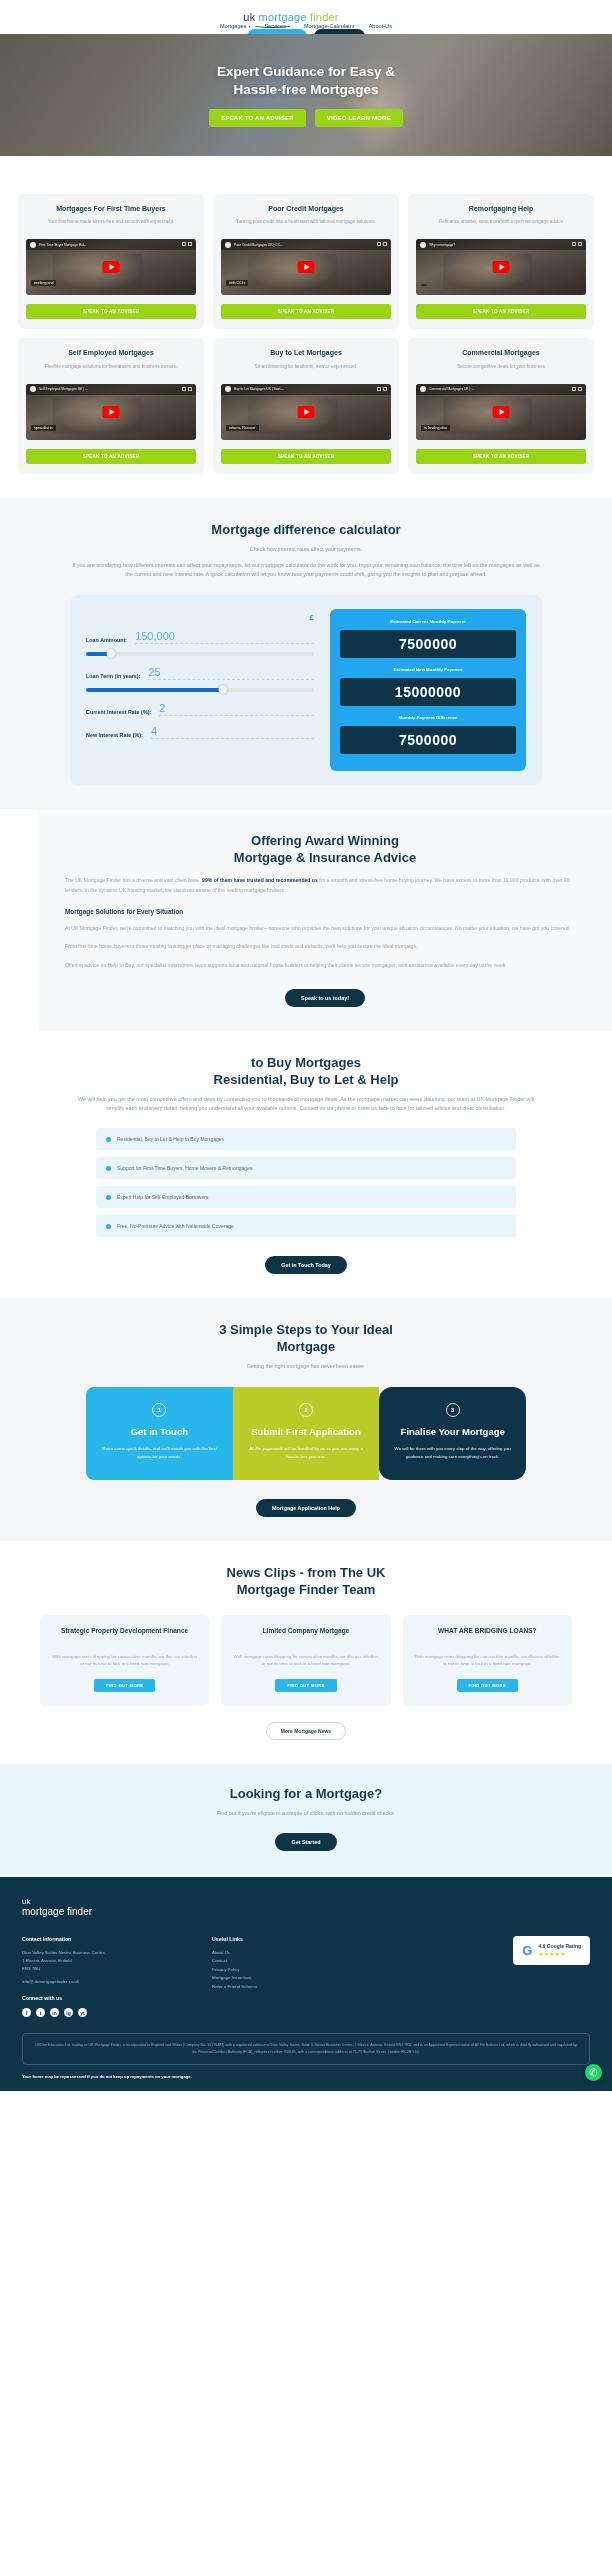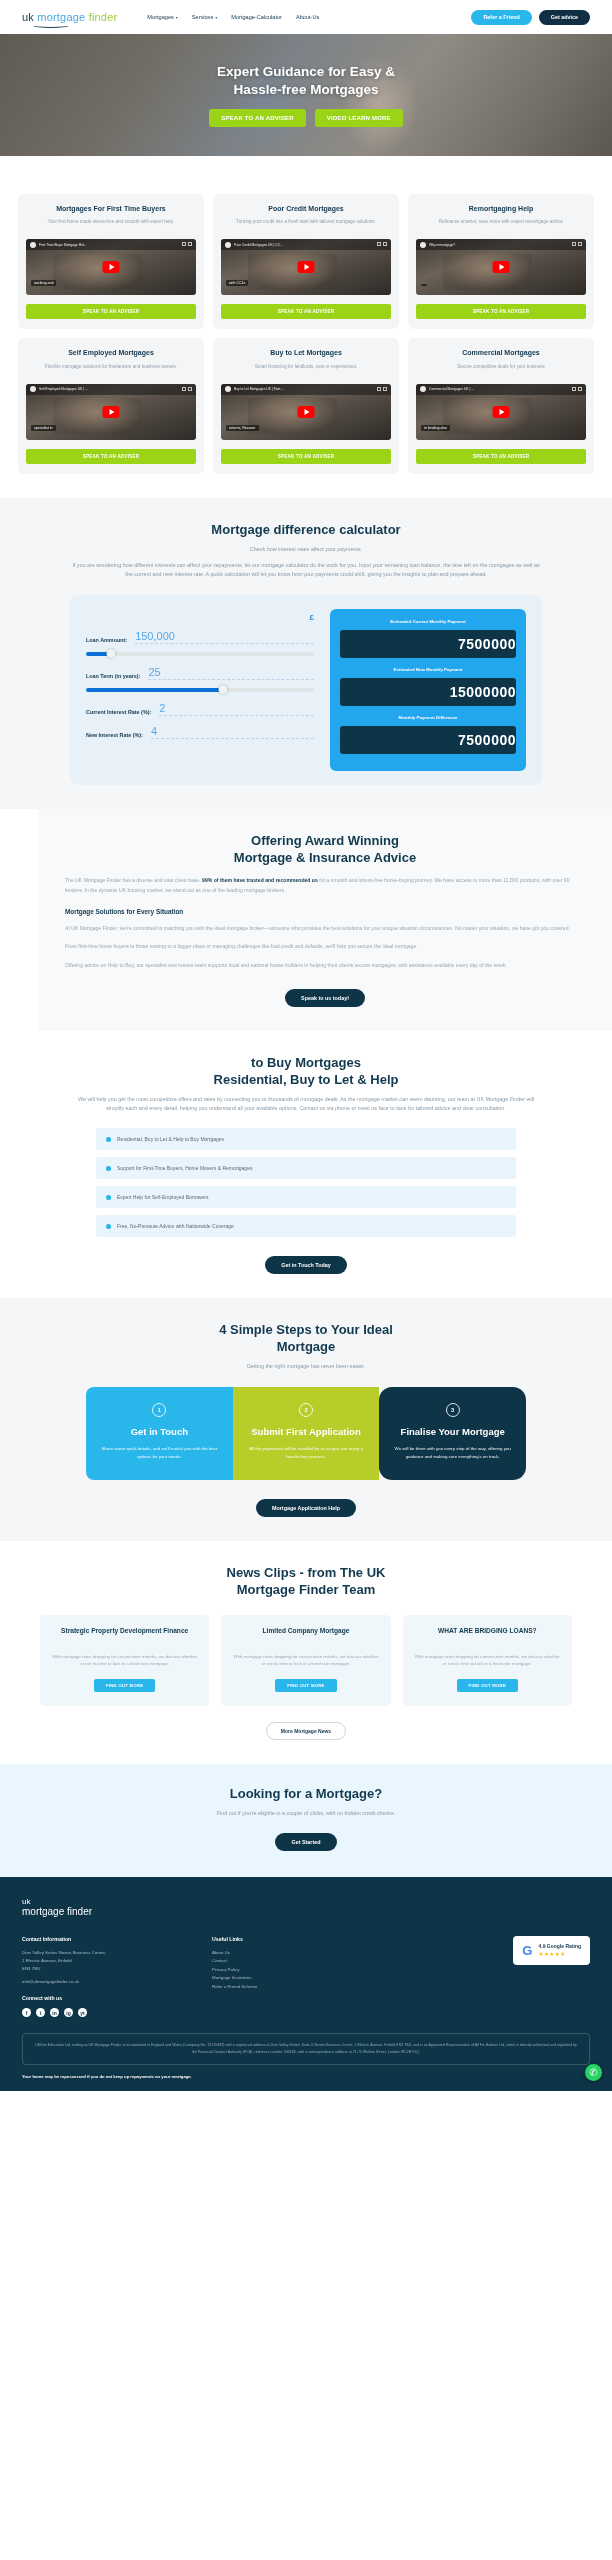--- a/index.html
+++ b/index.html
@@ -11,20 +11,21 @@
     -webkit-font-smoothing: antialiased;
   }
   
   .header {
     height: 34px;
     display: flex;
     align-items: center;
     padding: 12px 22px;
     background: #ffffff;
     gap: 0;
+    flex-direction: column;
   }
   .logo { display: flex; flex-direction: column; line-height: 1; margin-right: 30px; position: relative; }
   .logo-row { font-size: 11px; font-weight: 400; letter-spacing: .2px; white-space: nowrap; }
   .logo-uk { color: #1d3f55; }
   .logo-mortgage { color: #4aa8e0; }
   .logo-finder { color: #9ecb3b; }
   .logo-swoosh {
     position: absolute; left: 11px; top: 11px; width: 36px; height: 5px;
     border-bottom: 1.6px solid #1d3f55; border-radius: 0 0 50% 50%;
   }
@@ -143,21 +144,21 @@
   .knob {
     position: absolute; top: -1px; width: 9px; height: 9px; border-radius: 50%;
     background: #f2f2f2; box-shadow: 0 0 2px rgba(0,0,0,.35); transform: translateX(-4.5px); cursor: pointer;
   }
   .calc-right {
     width: 196px; background: #22a7ee; border-radius: 6px; padding: 10px 10px 12px;
     display: flex; flex-direction: column; gap: 4px;
   }
   .res-label { text-align: center; font-size: 4.4px; font-weight: 700; color: #fff; margin-bottom: 2px; }
   .res-box {
-    background: #0d3447; border-radius: 3px; padding: 6px 0; text-align: right;
+    background: #0d3447; border-radius: 3px; padding: 6px 0; text-align: center;
     color: #fff; font-size: 14px; font-weight: 700; letter-spacing: .5px; margin-bottom: 5px;
   }
 
   
   .body-wrap { max-width: 520px; margin: 0 auto; }
   .p { font-size: 5.1px; color: #9aa7b1; line-height: 1.85; margin-top: 9px; }
   .p b { color: #12394f; font-weight: 700; }
   .h3 { font-size: 6.4px; font-weight: 700; color: #12394f; margin-top: 13px; }
   .center-btn { text-align: center; margin-top: 16px; }
   .btn-navy {
@@ -514,21 +515,21 @@
         <span class="ftext">Free, No-Pressure Advice with Nationwide Coverage</span>
       </div>
     </div>
     <div class="center-btn">
       <button class="btn-navy">Get in Touch Today</button>
     </div>
   </div>
 
   <div class="sec sec-grey">
     <div class="sec-title">
-      <div>4 Simple Steps to Your Ideal</div>
+      <div>3 Simple Steps to Your Ideal</div>
       <div>Mortgage</div>
     </div>
     <div class="sec-sub">Getting the right mortgage has never been easier.</div>
     <div class="steps">
       <div class="step step-1">
         <div class="step-num">1</div>
         <div class="step-t">Get in Touch</div>
         <div class="step-d">Share some quick details, and we'll match you with the best options for your needs.</div>
       </div>
       <div class="step step-2">

